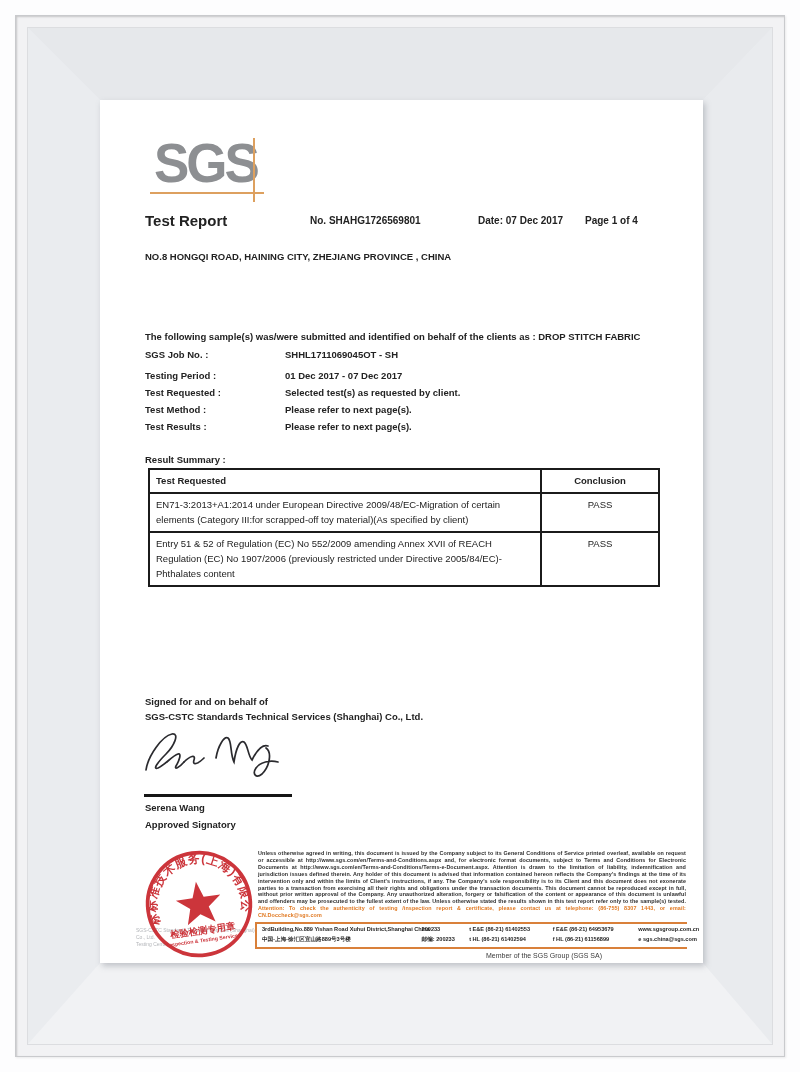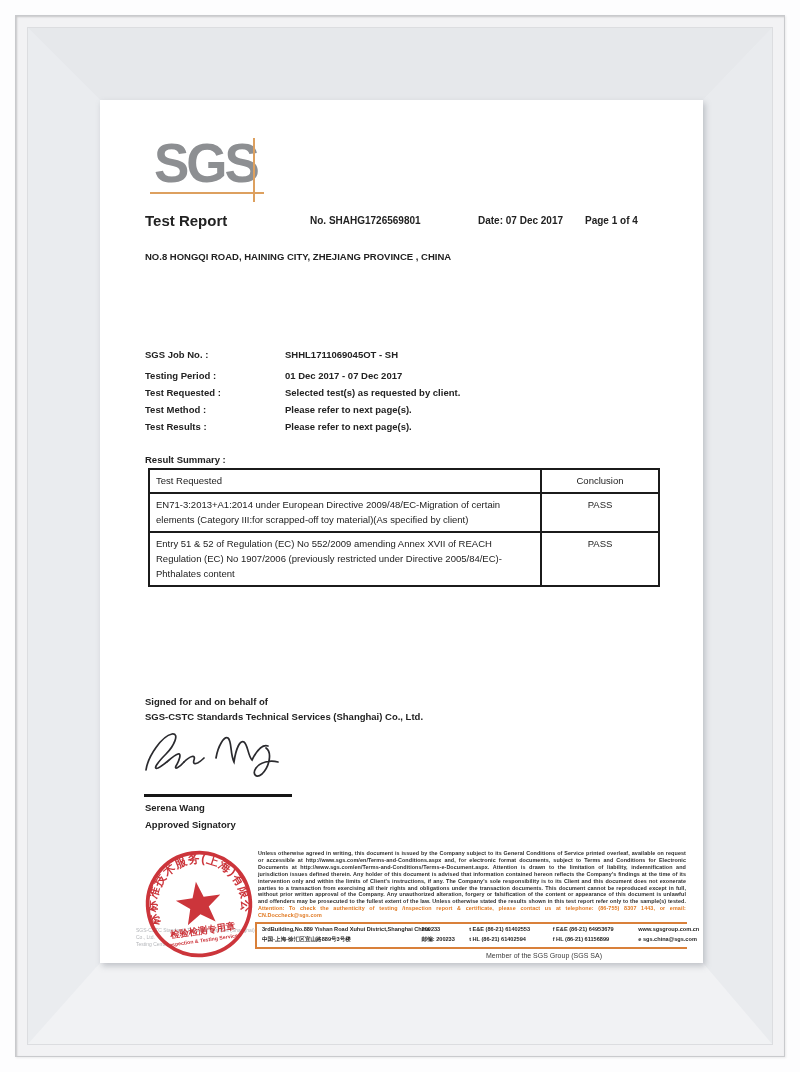--- a/index.html
+++ b/index.html
@@ -45,21 +45,21 @@
   .details .lbl { width:140px; flex:none; }
   .details .val { flex:1; }
   .r0 { margin-bottom:10px;justify-content:space-between; }
   .r1,.r2,.r3,.r4,.r5 { margin-bottom:6px; }
 
   .result-summary { position:absolute; left:45px; top:354px; font-size:9.5px; font-weight:600; }
 
   
   .rtable { position:absolute; left:48px; top:368px; width:512px; border:2px solid #1b1b1b; border-collapse:collapse; }
   .rtable td,.rtable th { border:2px solid #1b1b1b; font-size:9.5px; vertical-align:top; padding:3px 6px 4px 6px; line-height:15px; }
-  .rtable th { text-align:left; font-weight:normal; height:22px; }
+  .rtable th { text-align:left; font-weight:bold; height:22px; }
   .rtable .c-concl { width:118px; text-align:center; }
 
   
   .signed { position:absolute; left:45px; top:594px; width:420px; font-size:9.5px; font-weight:600; line-height:15px; }
   .sig-img { position:absolute; left:38px; top:618px; width:160px; height:76px; }
   .sig-line { position:absolute; left:44px; top:694px; width:148px; height:3px; background:#161616; }
   .sig-name { position:absolute; left:45px; top:702px; font-size:9.5px; font-weight:600; }
   .sig-title { position:absolute; left:45px; top:719px; font-size:9.5px; font-weight:700; }
 
   
@@ -106,20 +106,21 @@
       <span class="title">Test Report</span>
       <span class="no">No. SHAHG1726569801</span>
       <span class="date">Date: 07 Dec 2017</span>
       <span class="page">Page 1 of 4</span>
     </div>
 
     <div class="client">
       <div>NO.8 HONGQI ROAD, HAINING CITY, ZHEJIANG PROVINCE , CHINA</div>
     </div>
 
+    <div class="intro">The following sample(s) was/were submitted and identified on behalf of the clients as : DROP STITCH FABRIC</div>
 
     <div class="details">
       <div class="row r0">
         <span class="lbl">SGS Job No. :</span>
         <span class="val">SHHL1711069045OT - SH</span>
       </div>
       <div class="row r2">
         <span class="lbl">Testing Period :</span>
         <span class="val">01 Dec 2017 - 07 Dec 2017</span>
       </div>

